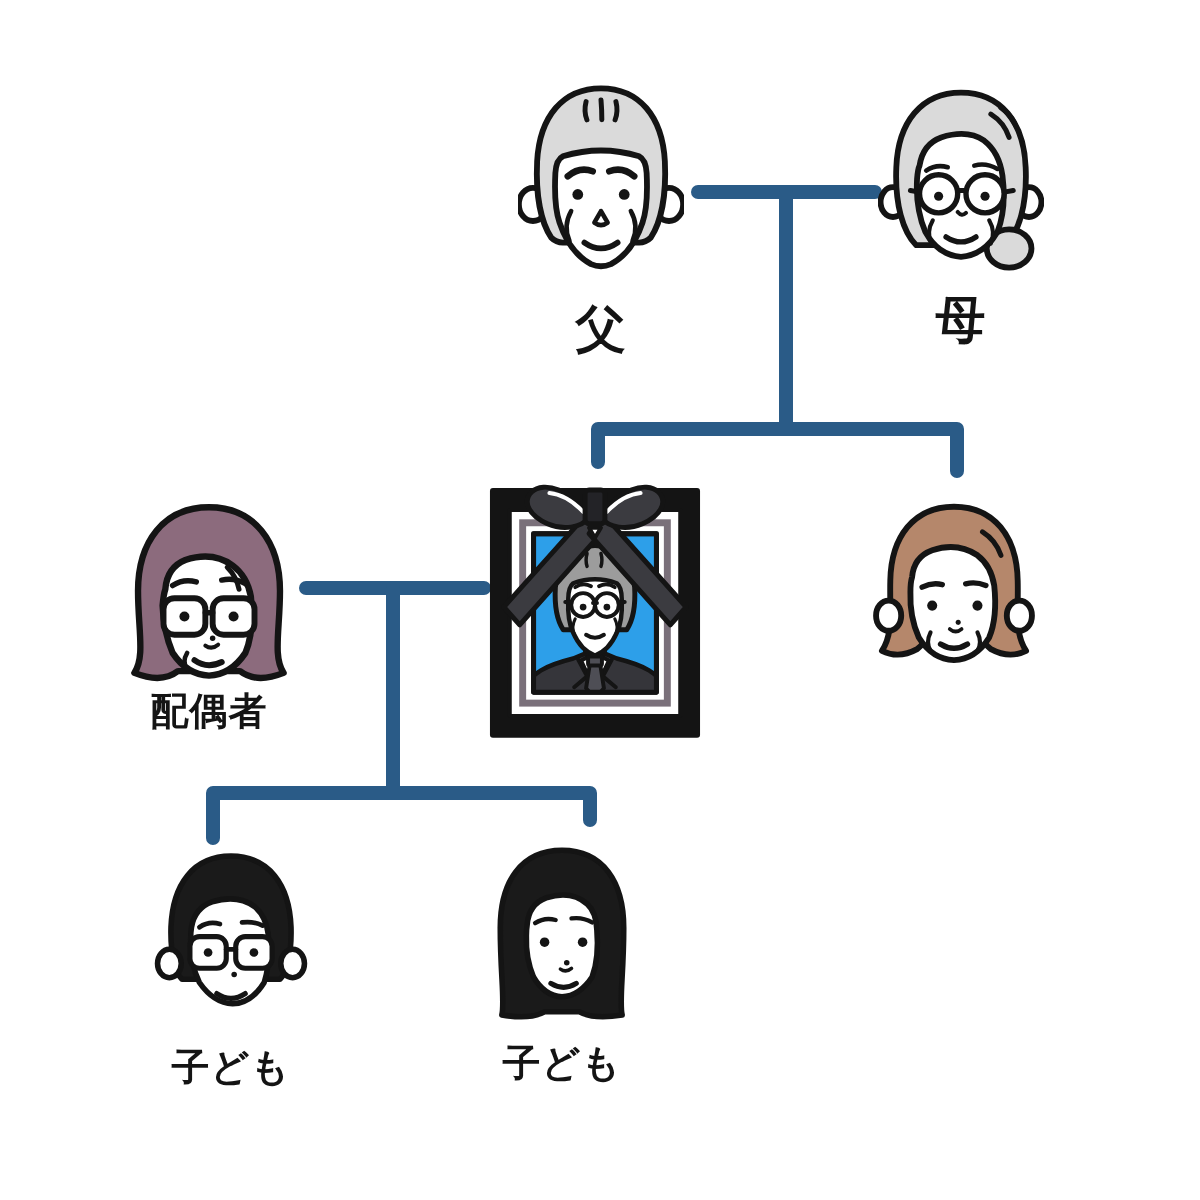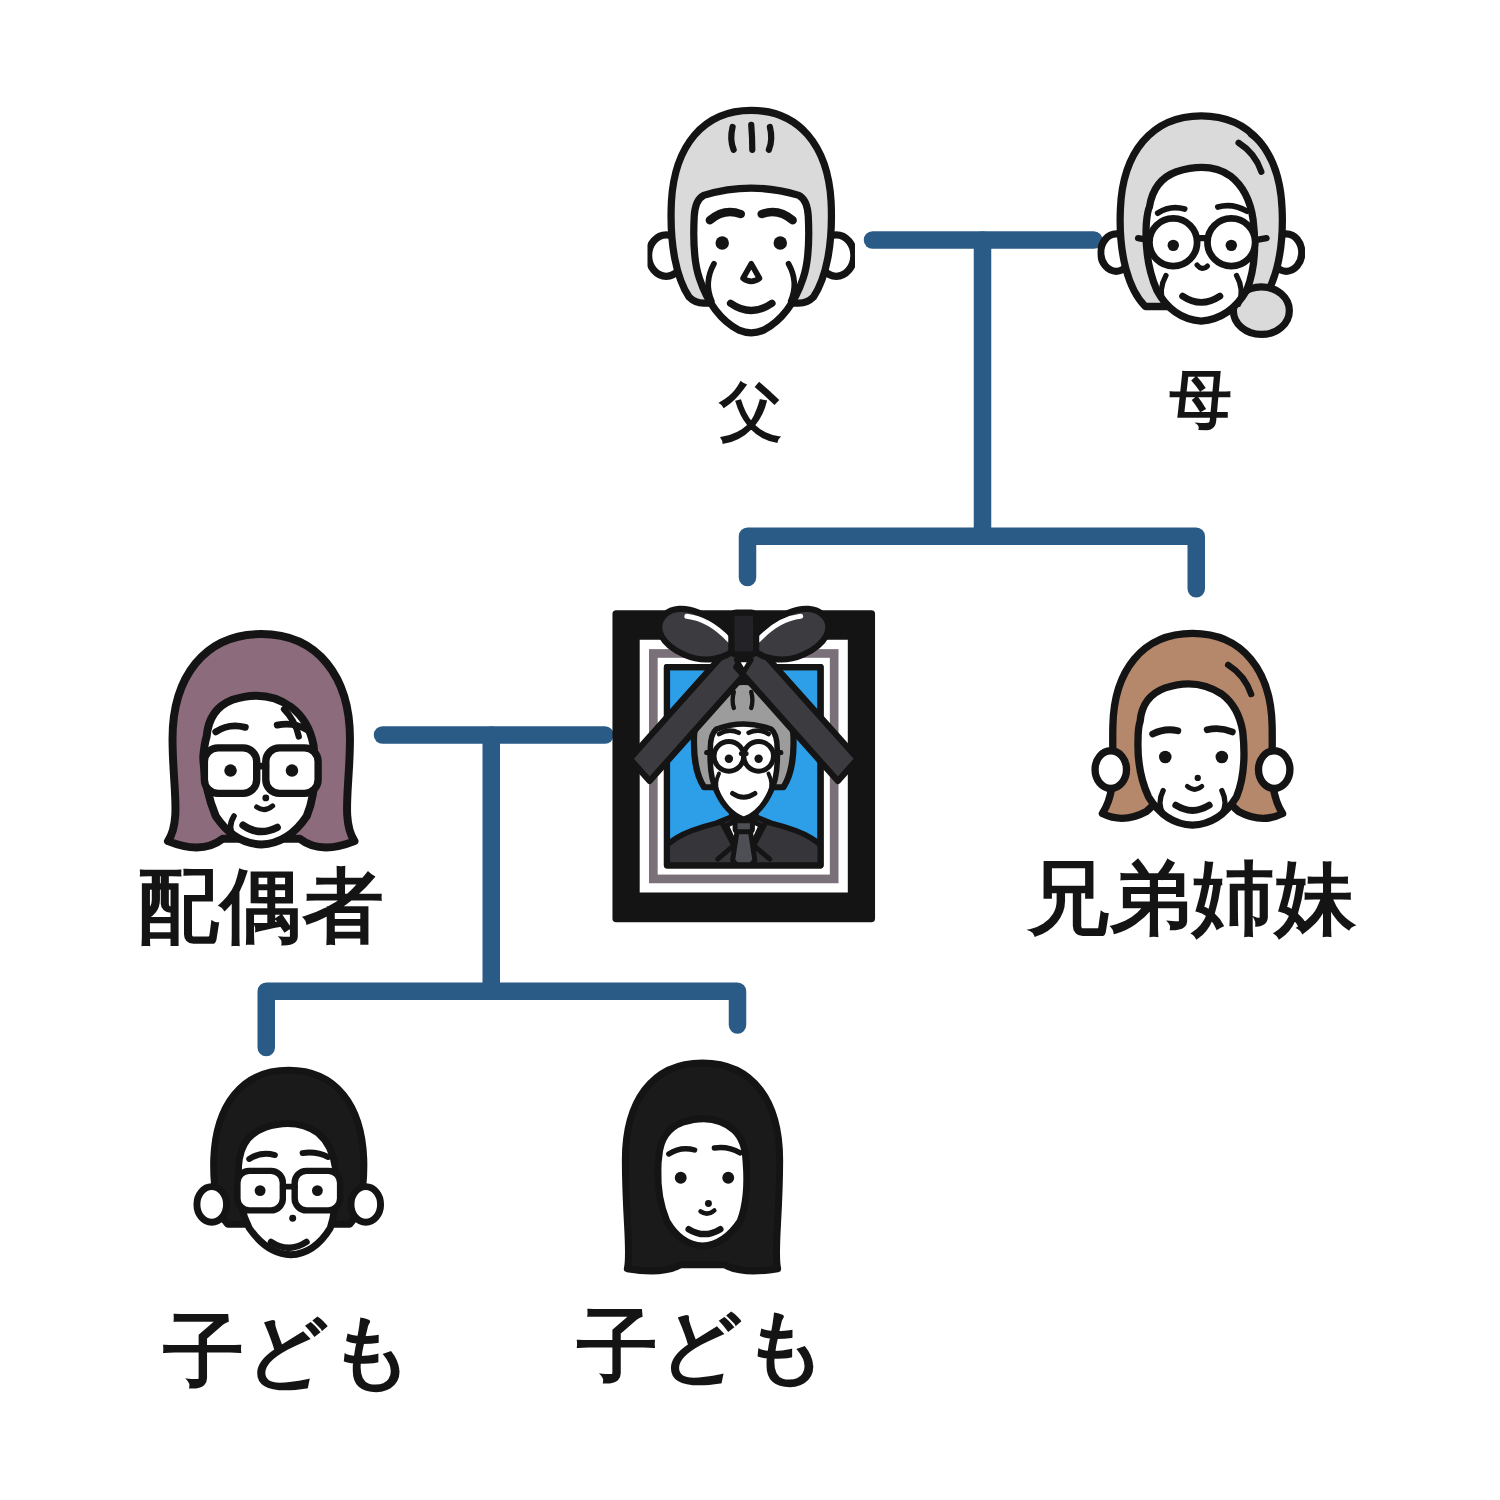--- a/index.html
+++ b/index.html
@@ -24,21 +24,21 @@
   }
   .plabel{
     margin-top:10px;
     white-space:nowrap;
     width:max-content;
     font-weight:900;
     color:var(--outline,#141414);
     letter-spacing:1px;
     line-height:1;
   }
-  .plabel.big{font-size:65px;}
+  .plabel.big{font-size:38px;}
   .plabel.single{font-size:50px;}
   
   .person svg .ol{
     stroke:var(--outline,#141414);
     stroke-linecap:round;
     stroke-linejoin:round;
   }
   .fw{fill:#ffffff;}
   .fn{fill:none;}
   .fd{fill:var(--outline,#141414);}
@@ -197,21 +197,20 @@
       <path class="ol fn" stroke-width="6.5" d="M62,104 Q74,98 86,101"></path>
       <path class="ol fn" stroke-width="6.5" d="M114,100 Q126,97 138,102"></path>
       <circle class="fd" cx="74" cy="126" r="6"></circle>
       <circle class="fd" cx="128" cy="126" r="6"></circle>
       <circle class="fd" cx="105" cy="146" r="3"></circle>
       <path class="ol fn" stroke-width="4.5" d="M95,154 Q102,160 109,154"></path>
       <path class="ol fn" stroke-width="5" d="M72,158 Q66,170 72,180"></path>
       <path class="ol fn" stroke-width="5" d="M128,158 Q134,170 128,180"></path>
       <path class="ol fn" stroke-width="6.5" d="M84,172 Q100,182 116,172"></path>
     </svg>
-    <div class="plabel big">兄弟姉妹</div>
   </div>
 
   <div class="person" style="left:152px;top:848px;width:158px;">
     <svg width="158" height="190" viewBox="0 0 200 240">
       <path class="ol hairBlack" stroke-width="7" d="M100,10 C52,10 26,46 24,100 C23,136 30,158 38,166 L162,166 C170,158 177,136 176,100 C174,46 148,10 100,10 Z"></path>
       <ellipse class="ol fw" cx="22" cy="146" rx="15" ry="18" stroke-width="7"></ellipse>
       <ellipse class="ol fw" cx="178" cy="146" rx="15" ry="18" stroke-width="7"></ellipse>
       <path class="ol fw" stroke-width="7" d="M50,100 Q54,76 76,68 Q108,58 130,74 Q144,86 147,108 Q150,146 142,170 Q126,196 102,197 Q78,196 60,170 Q48,146 49,114 Q49,106 50,100 Z"></path>
       <path class="ol fn" stroke-width="6" d="M60,100 Q72,92 86,96"></path>
       <path class="ol fn" stroke-width="6" d="M114,94 Q128,92 140,98"></path>

